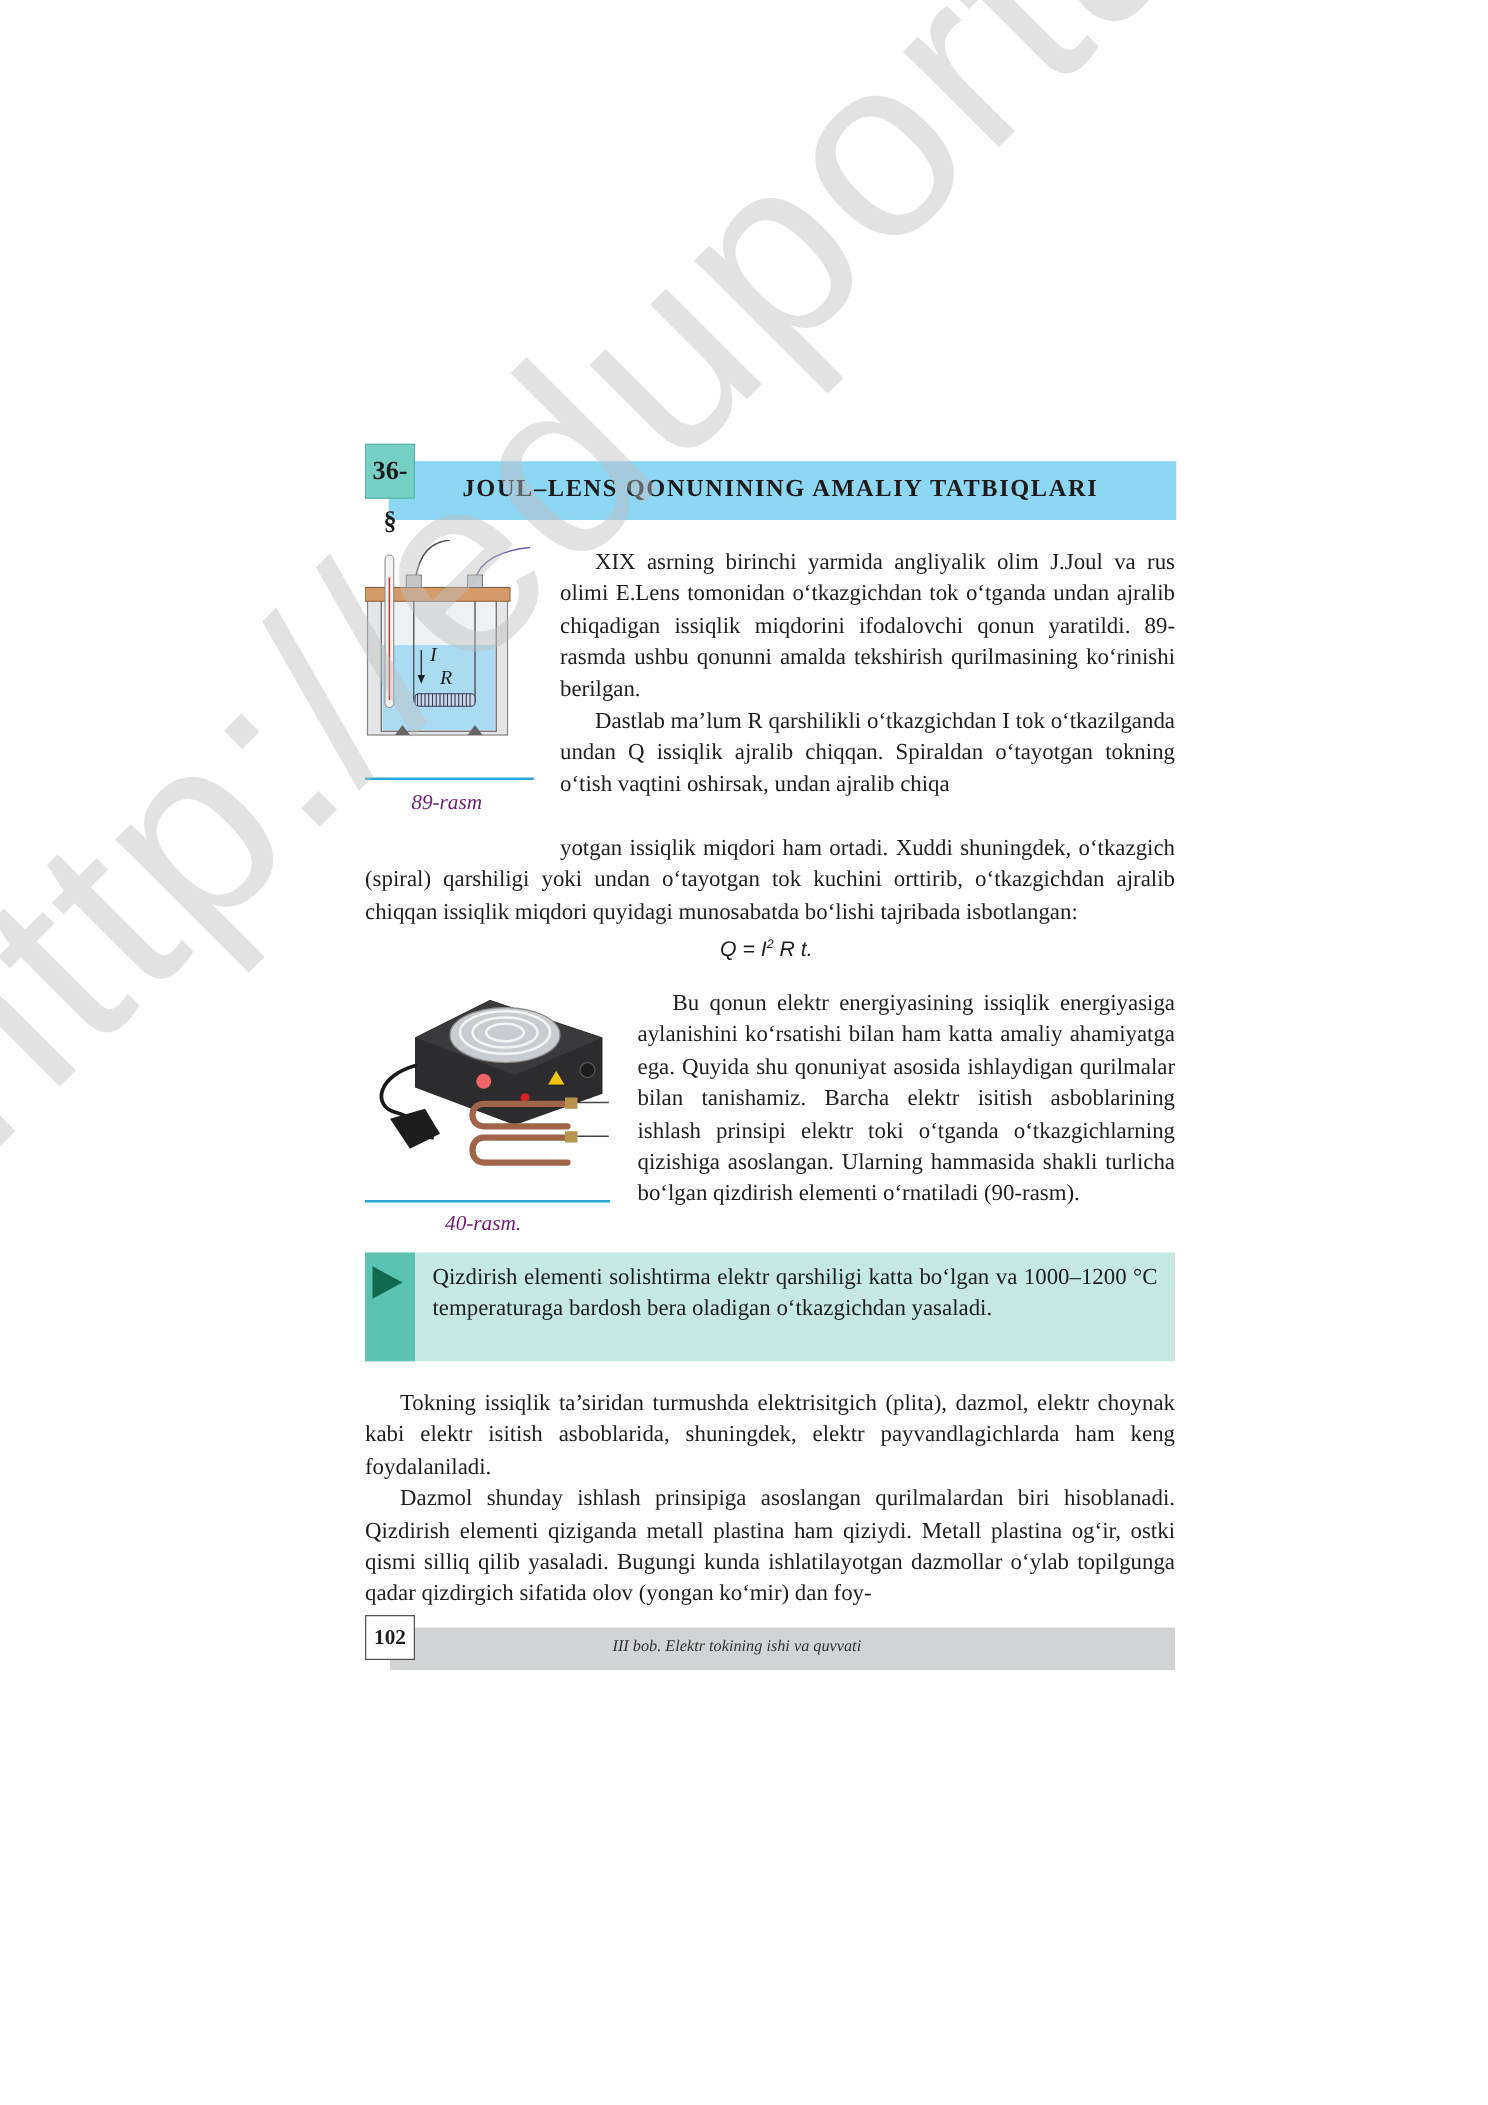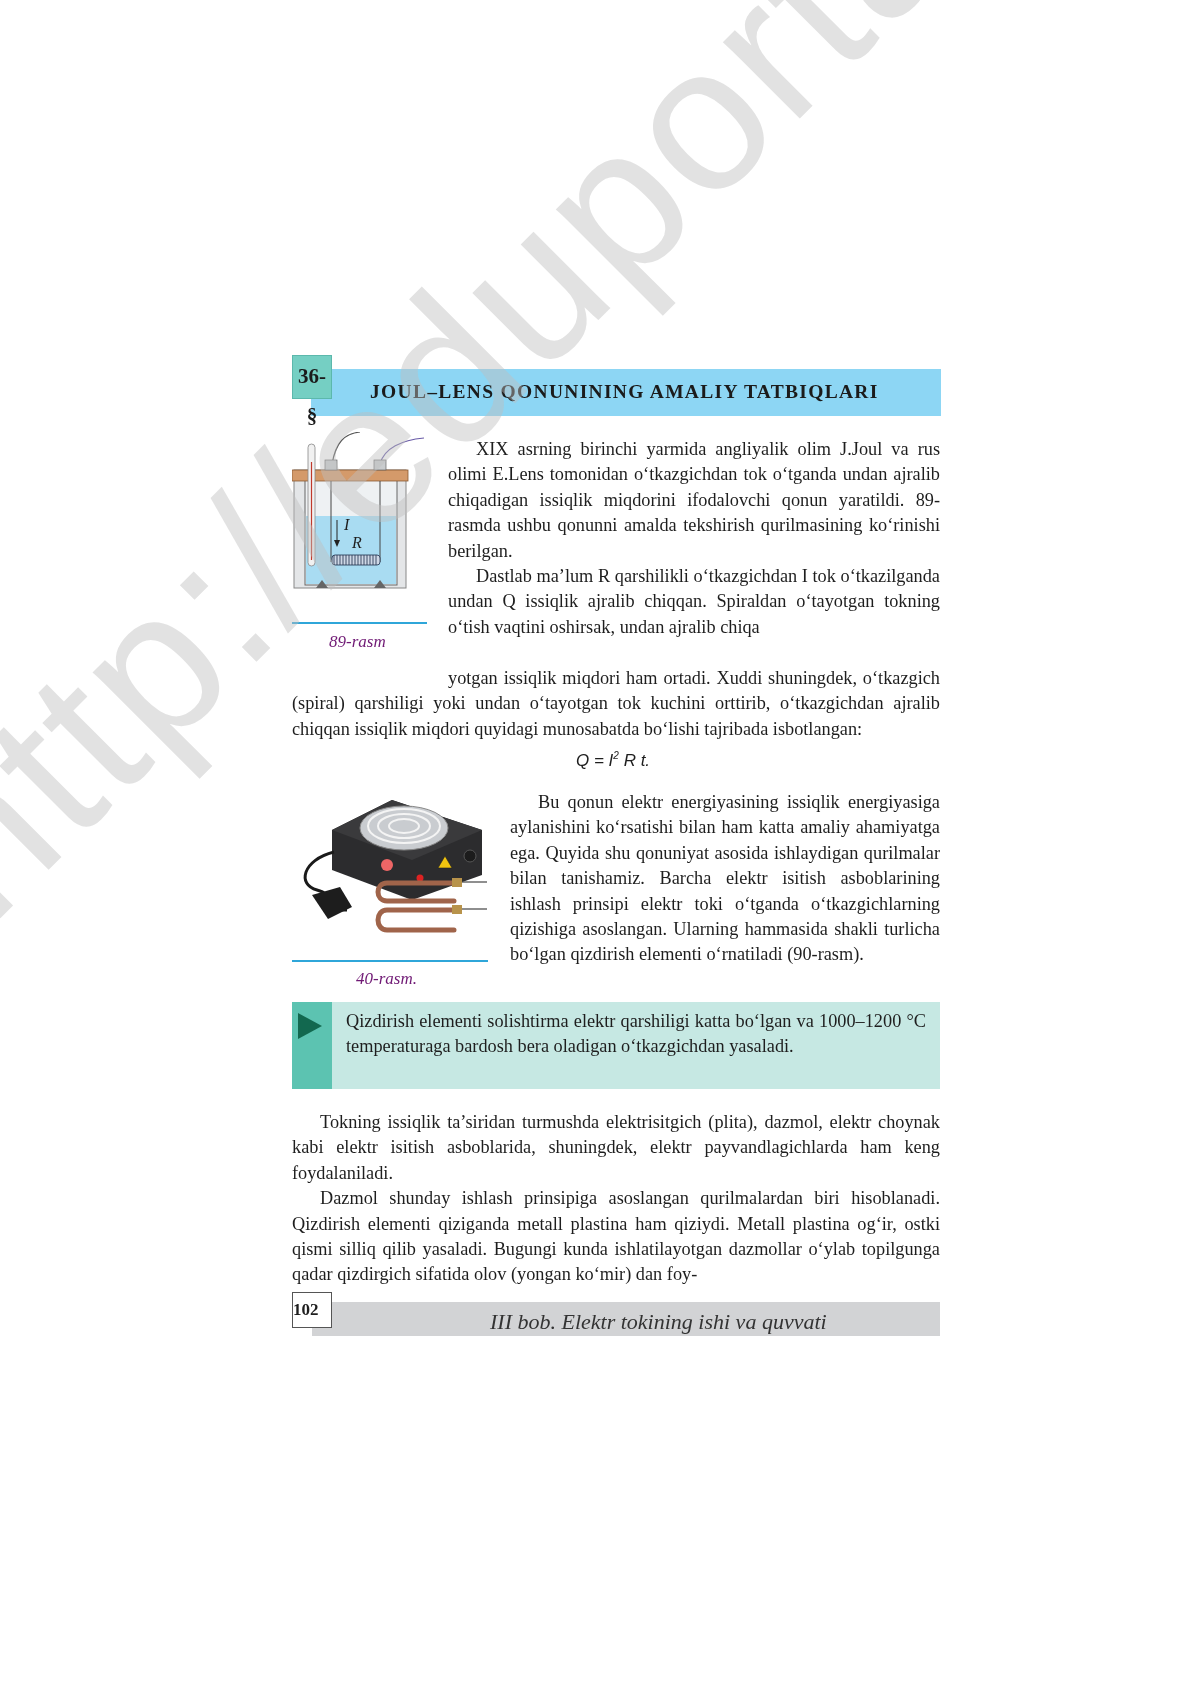--- a/index.html
+++ b/index.html
@@ -18,22 +18,22 @@
   .formula{position:absolute;left:576px;top:750px;font-style:italic;font-family:"Liberation Sans",sans-serif;font-size:17px;}
   .formula sup{font-size:10px;vertical-align:7px;}
   .fig90{position:absolute;left:292px;top:790px;width:205px;height:160px;}
   .block2{position:absolute;left:510px;top:790px;width:430px;}
   .callout{position:absolute;left:292px;top:1002px;width:648px;height:87px;background:#c6e8e3;}
   .callout-side{position:absolute;left:0;top:0;width:40px;height:87px;background:#5cc3b1;}
   .callout-tri{position:absolute;left:6px;top:11px;width:0;height:0;border-top:13px solid transparent;border-bottom:13px solid transparent;border-left:24px solid #12684f;}
   .callout-text{position:absolute;left:54px;top:7px;width:580px;font-weight:normal;font-size:18.3px;line-height:25.4px;text-align:justify;}
   .block3{position:absolute;left:292px;top:1110px;width:648px;}
   .foot-bar{position:absolute;left:312px;top:1302px;width:628px;height:34px;background:#d2d3d5;}
-  .foot-num{position:absolute;left:292px;top:1292px;width:40px;height:36px;background:#fff;border:1.5px solid #555;box-sizing:border-box;font-weight:bold;font-size:17px;line-height:33px;z-index:2;}
-  .foot-text{position:absolute;left:490px;top:1309px;font-style:italic;font-size:22px;color:#333;white-space:nowrap;}
+  .foot-num{position:absolute;left:292px;top:1292px;width:40px;height:36px;background:#fff;border:1.5px solid #555;box-sizing:border-box;font-weight:bold;font-size:17px;line-height:33px;text-align:center;z-index:2;}
+  .foot-text{position:absolute;left:490px;top:1309px;font-style:italic;font-size:13px;color:#333;white-space:nowrap;}
   .wm{position:absolute;left:-60px;top:760px;font-family:"Liberation Sans","DejaVu Sans",sans-serif;font-size:205px;color:rgba(190,190,190,0.45);transform:rotate(-45deg);transform-origin:left center;white-space:nowrap;letter-spacing:4px;pointer-events:none;z-index:5;}
   .it{font-style:italic;}
 </style>
 </head>
 <body>
 
 <div class="page">
 
   <div class="sec-bar"></div>
   <div class="sec-badge">36-§</div>

